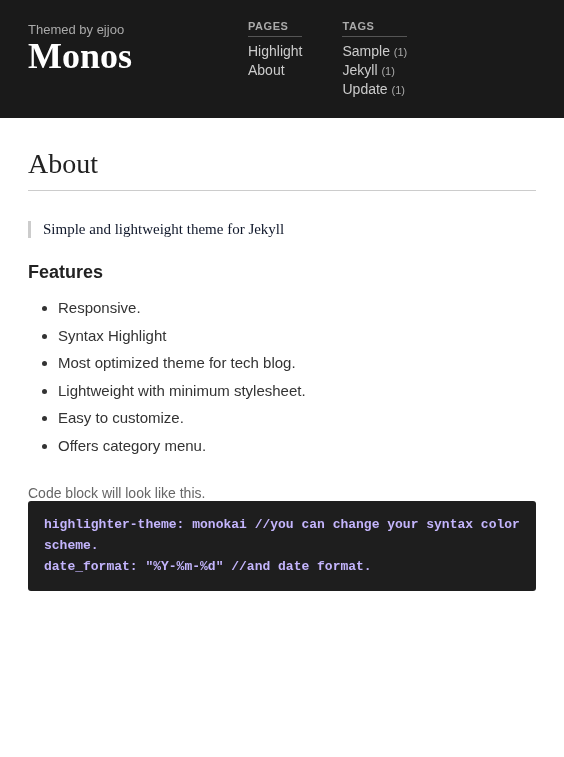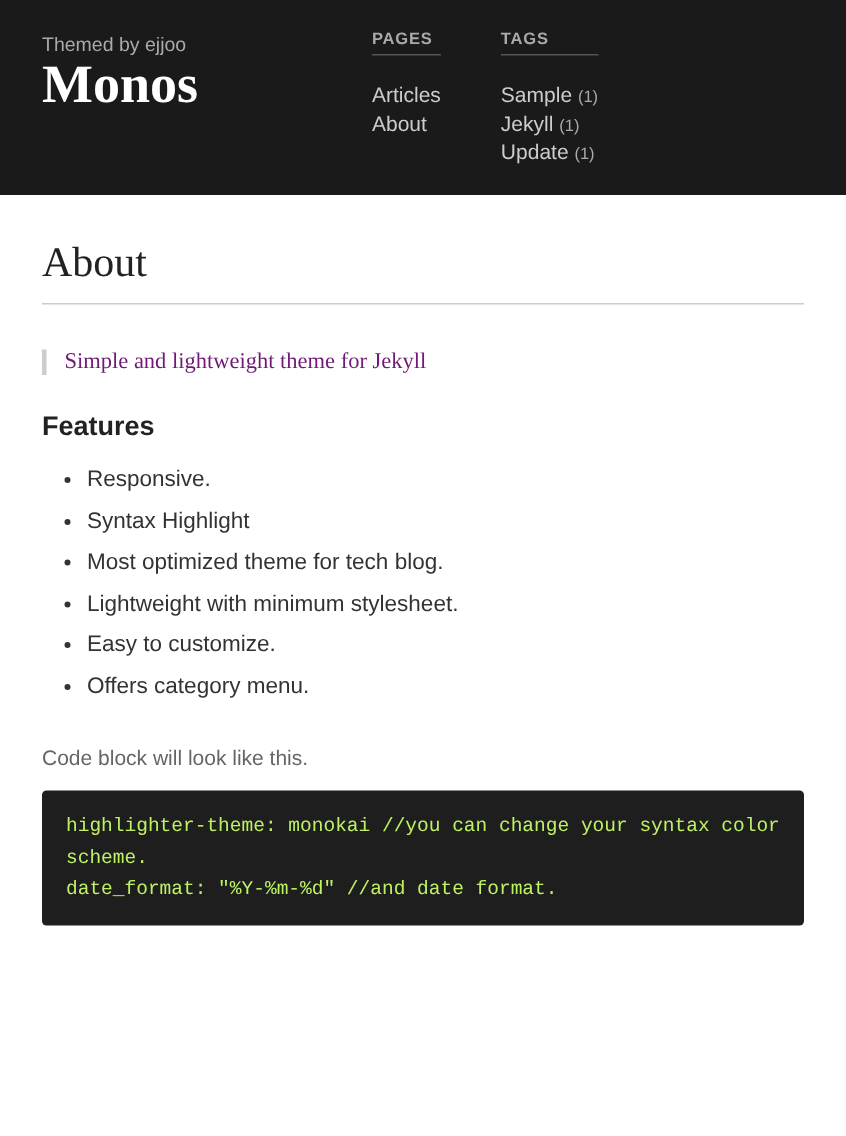--- a/index.html
+++ b/index.html
@@ -50,21 +50,21 @@
       display: flex;
       gap: 40px;
       padding-top: 2px;
     }
 
     .nav-section-label {
       font-size: 11px;
       font-weight: bold;
       color: #aaa;
       letter-spacing: 0.05em;
-      margin-bottom: 18px;
+      margin-bottom: 6px;
       font-family: Arial, sans-serif;
       border-bottom: 1px solid #555;
       padding-bottom: 4px;
     }
 
     .nav-links a {
       display: block;
       color: #ccc;
       text-decoration: none;
       font-size: 14px;
@@ -101,21 +101,21 @@
       font-weight: bold;
       font-family: Georgia, serif;
       color: #222;
       margin-bottom: 10px;
     }
 
     #article-subtitle {
       border-left: 3px solid #ccc;
       padding-left: 12px;
       font-size: 15px;
-      color: #701a75;
+      color: #0f172a;
       font-family: Georgia, serif;
       margin-bottom: 24px;
     }
 
     #features-heading {
       font-size: 18px;
       font-weight: bold;
       font-family: Arial, sans-serif;
       color: #222;
       margin-bottom: 14px;
@@ -142,50 +142,50 @@
       color: #222;
       border-bottom: 1px solid #ccc;
       padding-bottom: 4px;
       margin-bottom: 8px;
     }
 
     #config-desc {
       font-size: 14px;
       color: #666;
       font-family: Arial, sans-serif;
-      margin-bottom: 14px;
     }
 
     #code-block {
       background: #1e1e1e;
       border-radius: 3px;
       padding: 14px 16px;
       font-family: 'Courier New', monospace;
       font-size: 13px;
       line-height: 1.6;
     }
 
     .code-line {
       display: block;
-      color: #bef264;
+      color: #c4b5fd;
+      font-weight: bold;
     }
   </style>
 </head>
 <body>
 
 <header id="header">
   <div id="site-title-block">
     <div id="site-tagline">Themed by ejjoo</div>
     <div id="site-title">Monos</div>
   </div>
   <nav id="nav-block">
     <div>
       <div class="nav-section-label">PAGES</div>
       <div class="nav-links">
-        <a href="#">Articles</a>
+        <a href="#">Highlight</a>
         <a href="#">About</a>
       </div>
     </div>
     <div>
       <div class="nav-section-label">TAGS</div>
       <div class="nav-links">
         <a href="#">Sample <span class="tag-count">(1)</span></a>
         <a href="#">Jekyll <span class="tag-count">(1)</span></a>
         <a href="#">Update <span class="tag-count">(1)</span></a>
       </div>

